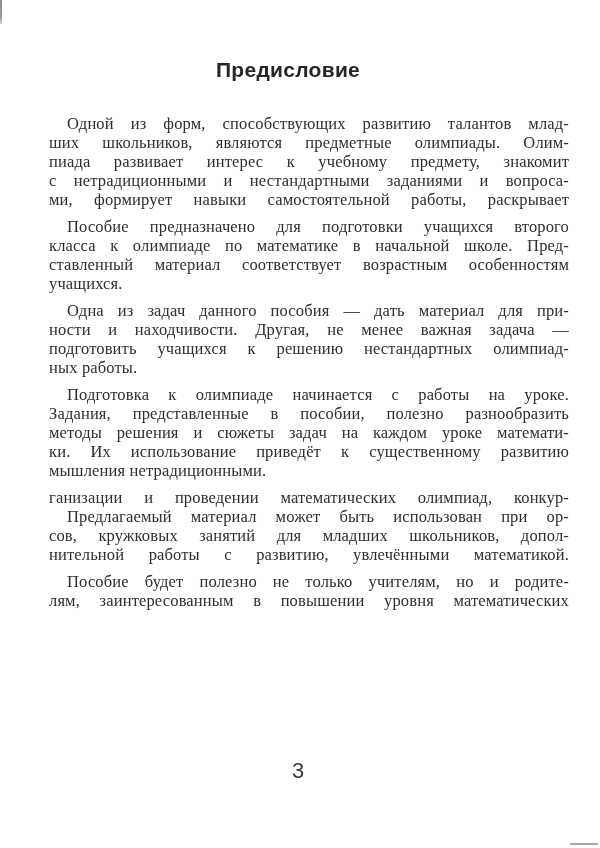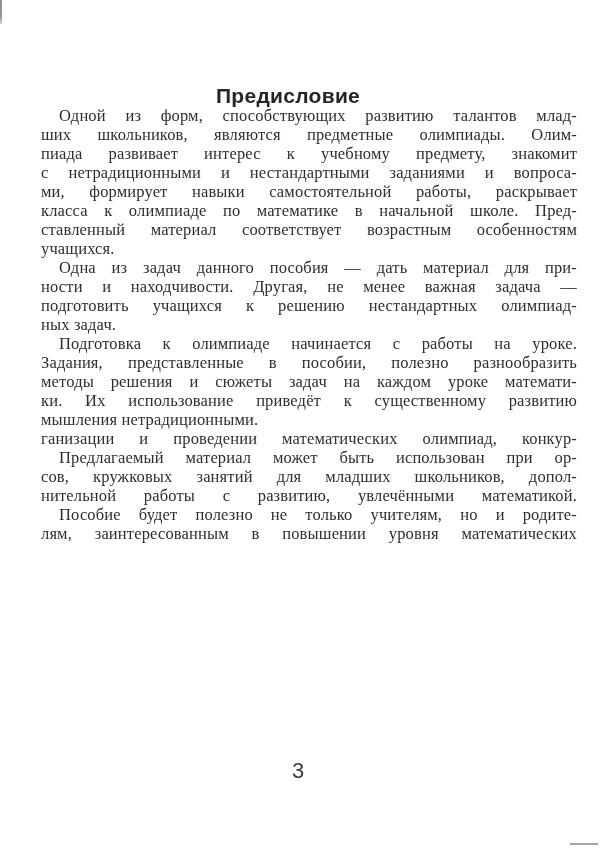--- a/index.html
+++ b/index.html
@@ -9,38 +9,38 @@
     font-family: "Liberation Serif", serif;
   }
   .page {
     position: relative;
     width: 600px; height: 848px;
     background: #ffffff;
     overflow: hidden;
   }
   .title {
     position: absolute;
-    top: 84px; left: 0; width: 576px;
+    top: 58px; left: 0; width: 576px;
     margin: 0;
     text-align: center;
     font-family: "Liberation Sans", sans-serif;
     font-weight: bold;
     font-size: 21px;
     letter-spacing: 0.3px;
     color: #262626;
   }
   .body-text {
     position: absolute;
     top: 106px; left: 41px; width: 536px;
     font-size: 16.5px;
     line-height: 19px;
     letter-spacing: 0.15px;
     color: #2e2e2e;
   }
-  .para { margin: 0; padding: 0; }
+  .para { margin: 8px; padding: 0; }
   .line {
     text-align: justify;
     text-align-last: justify;
   }
   .line.endline { text-align-last: left; }
   .line.indent { text-indent: 18px; }
   .pagenum {
     position: absolute;
     top: 758px; left: 0; width: 596px;
     text-align: center;
@@ -69,29 +69,30 @@
 
   <div class="body-text">
       <div class="para">
         <div class="line indent">Одной из форм, способствующих развитию талантов млад-</div>
         <div class="line">ших школьников, являются предметные олимпиады. Олим-</div>
         <div class="line">пиада развивает интерес к учебному предмету, знакомит</div>
         <div class="line">с нетрадиционными и нестандартными заданиями и вопроса-</div>
         <div class="line">ми, формирует навыки самостоятельной работы, раскрывает</div>
       </div>
       <div class="para">
+        <div class="line indent">Пособие предназначено для подготовки учащихся второго</div>
         <div class="line">класса к олимпиаде по математике в начальной школе. Пред-</div>
         <div class="line">ставленный материал соответствует возрастным особенностям</div>
         <div class="line endline">учащихся.</div>
       </div>
       <div class="para">
         <div class="line indent">Одна из задач данного пособия — дать материал для при-</div>
         <div class="line">ности и находчивости. Другая, не менее важная задача —</div>
         <div class="line">подготовить учащихся к решению нестандартных олимпиад-</div>
-        <div class="line endline">ных задач.</div>
+        <div class="line endline">ных работы.</div>
       </div>
       <div class="para">
         <div class="line indent">Подготовка к олимпиаде начинается с работы на уроке.</div>
         <div class="line">Задания, представленные в пособии, полезно разнообразить</div>
         <div class="line">методы решения и сюжеты задач на каждом уроке математи-</div>
         <div class="line">ки. Их использование приведёт к существенному развитию</div>
         <div class="line endline">мышления нетрадиционными.</div>
       </div>
       <div class="para">
         <div class="line">ганизации и проведении математических олимпиад, конкур-</div>

